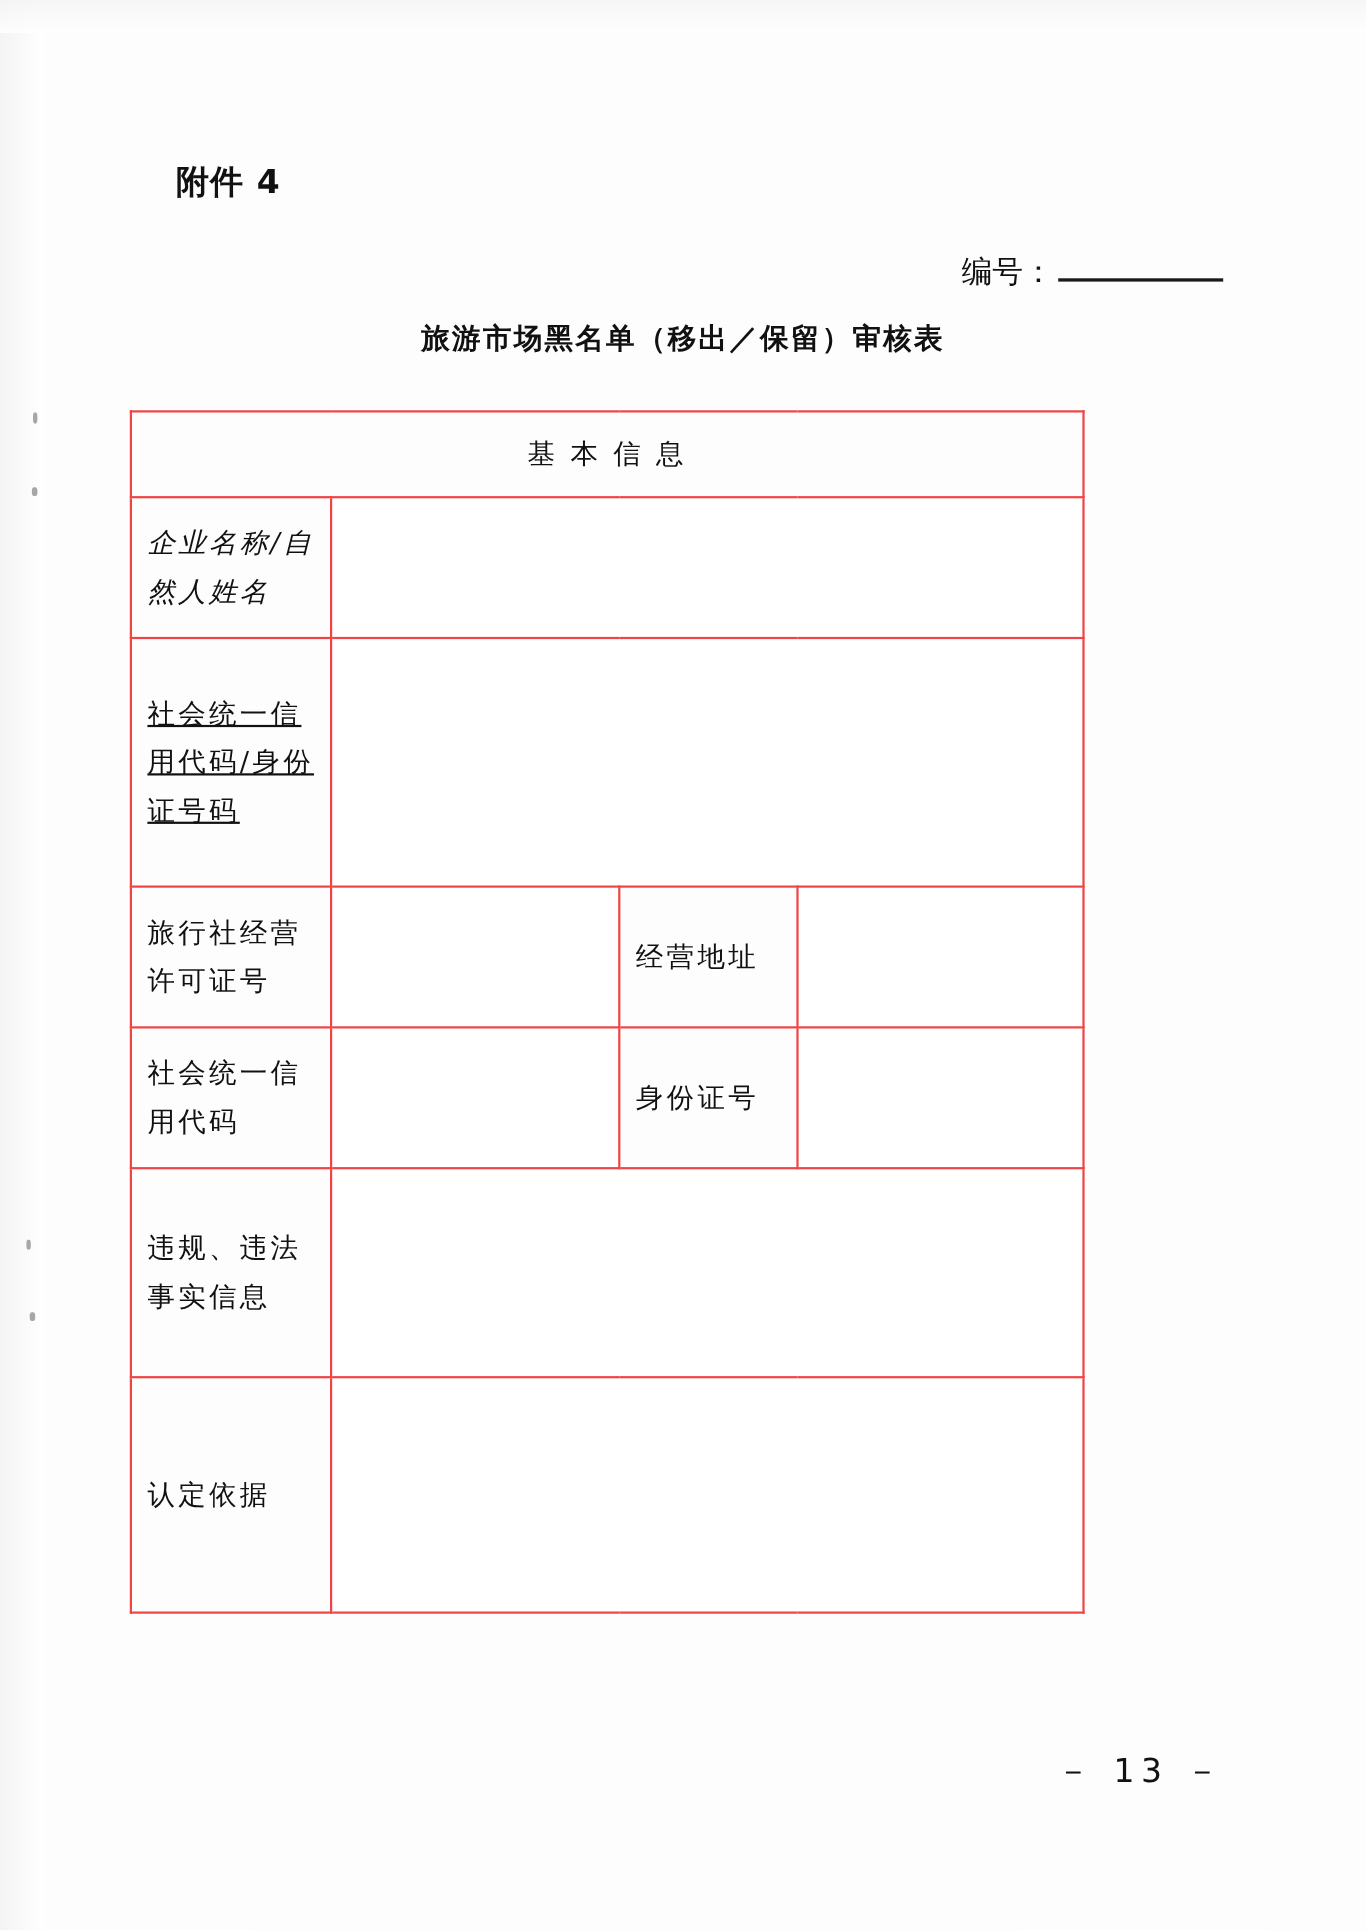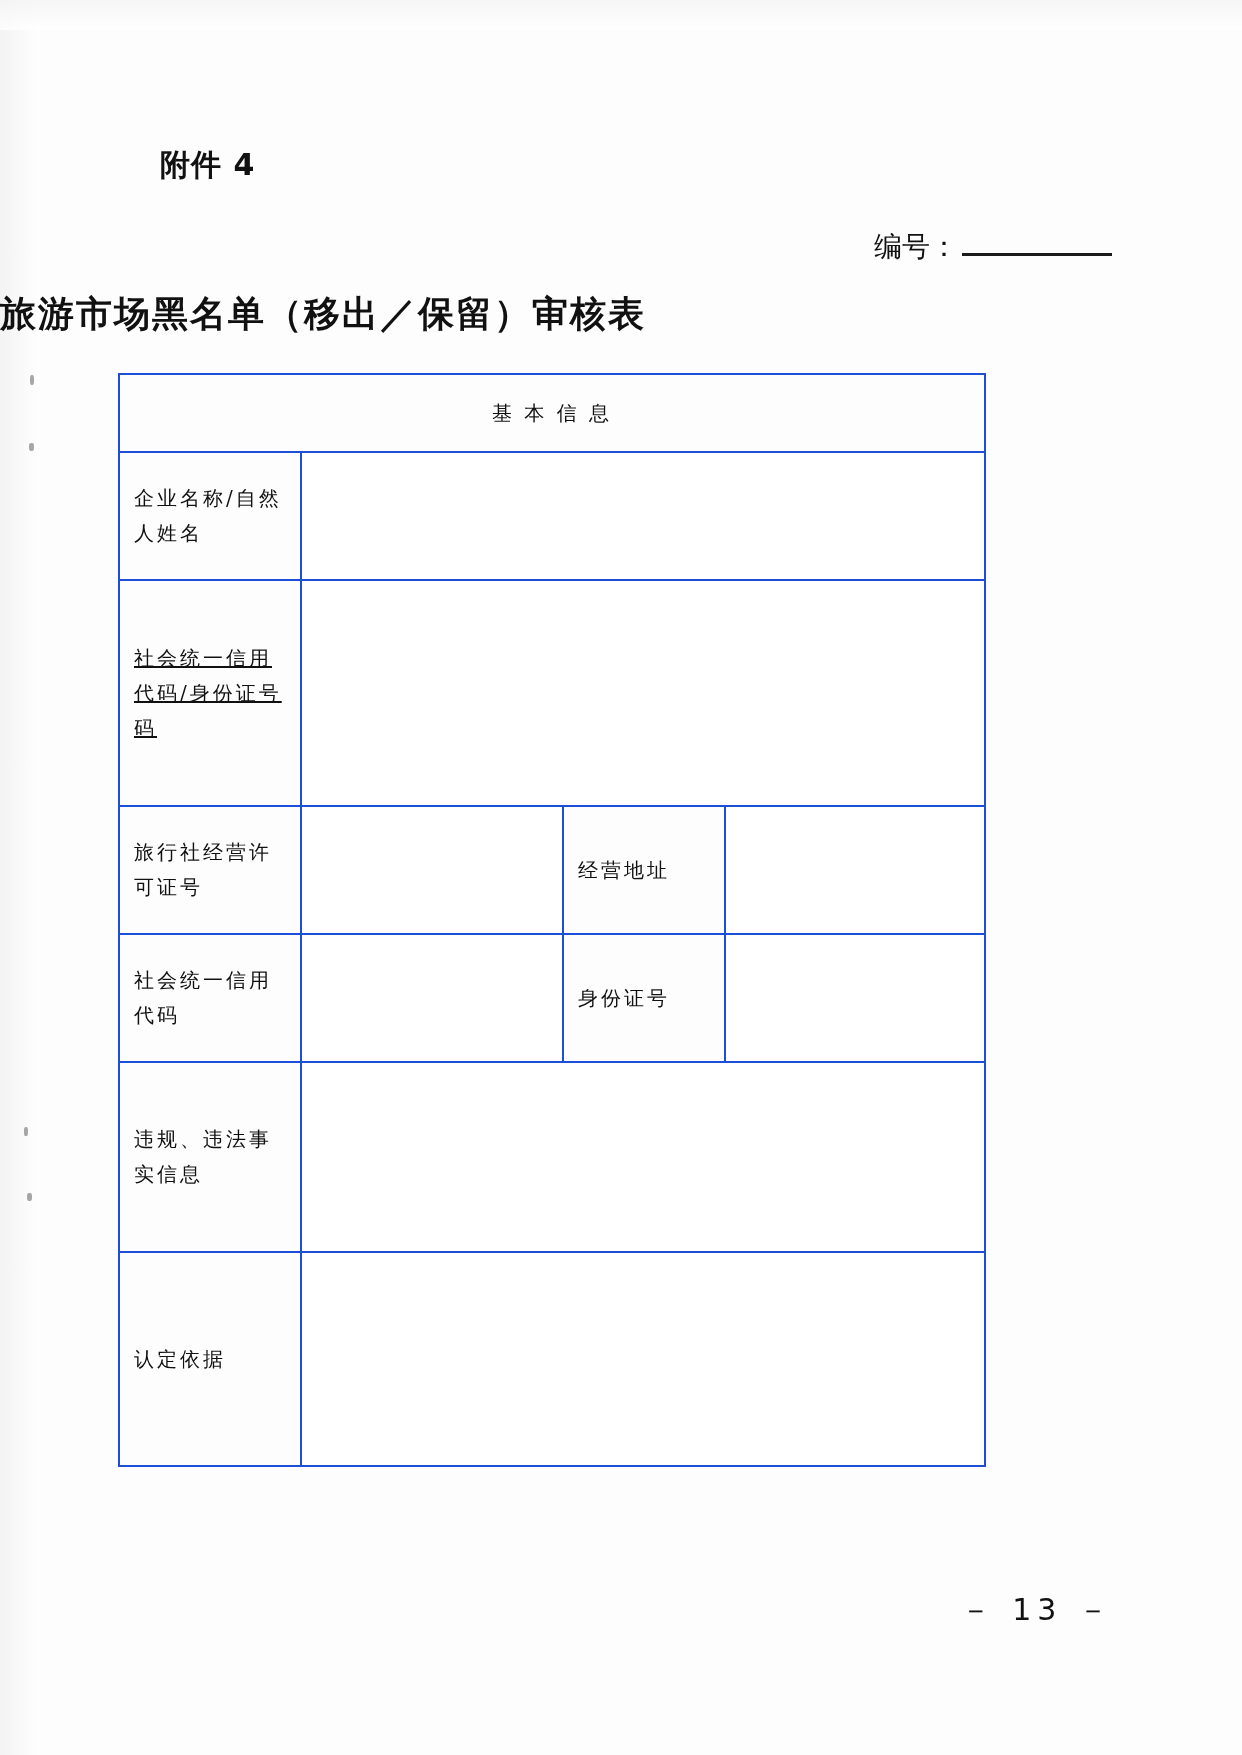--- a/index.html
+++ b/index.html
@@ -65,38 +65,38 @@
     width: 150px;
     border-bottom: 3px solid #1a1a1a;
     height: 22px;
   }
 
   .doc-title {
     position: absolute;
     left: 0;
     right: 0;
     top: 290px;
-    text-align: left;
-    font-size: 36px;
+    text-align: center;
+    font-size: 26px;
     font-weight: bold;
     letter-spacing: 2px;
     font-family: "DejaVu Serif", "Liberation Serif", serif;
   }
 
   table.form {
     position: absolute;
     left: 118px;
     top: 373px;
     width: 866px;
     border-collapse: collapse;
     table-layout: fixed;
   }
   table.form td {
-    border: 2px solid #1d4ed8;
-    font-size: 20px;
+    border: 2px solid #ef4444;
+    font-size: 25px;
     font-family: "DejaVu Serif", "Liberation Serif", serif;
     padding: 10px 14px;
     vertical-align: middle;
     letter-spacing: 3px;
     line-height: 1.75;
   }
   td.section-head {
     text-align: center;
     letter-spacing: 6px;
     font-size: 26px;
@@ -154,21 +154,21 @@
       <col style="width:182px">
       <col style="width:262px">
       <col style="width:162px">
       <col style="width:260px">
     </colgroup>
     <tbody>
       <tr>
         <td class="section-head" colspan="4">基 本 信 息</td>
       </tr>
 
-      <tr style="height:128px;">
+      <tr style="height:128px;font-style:italic;">
         <td class="label label-top">企业名称/自然人姓名</td>
         <td class="value" colspan="3"></td>
       </tr>
 
       <tr style="height:226px;text-decoration:underline;">
         <td class="label label-top">社会统一信用代码/身份证号码</td>
         <td class="value" colspan="3"></td>
       </tr>
 
       <tr style="height:128px;">

